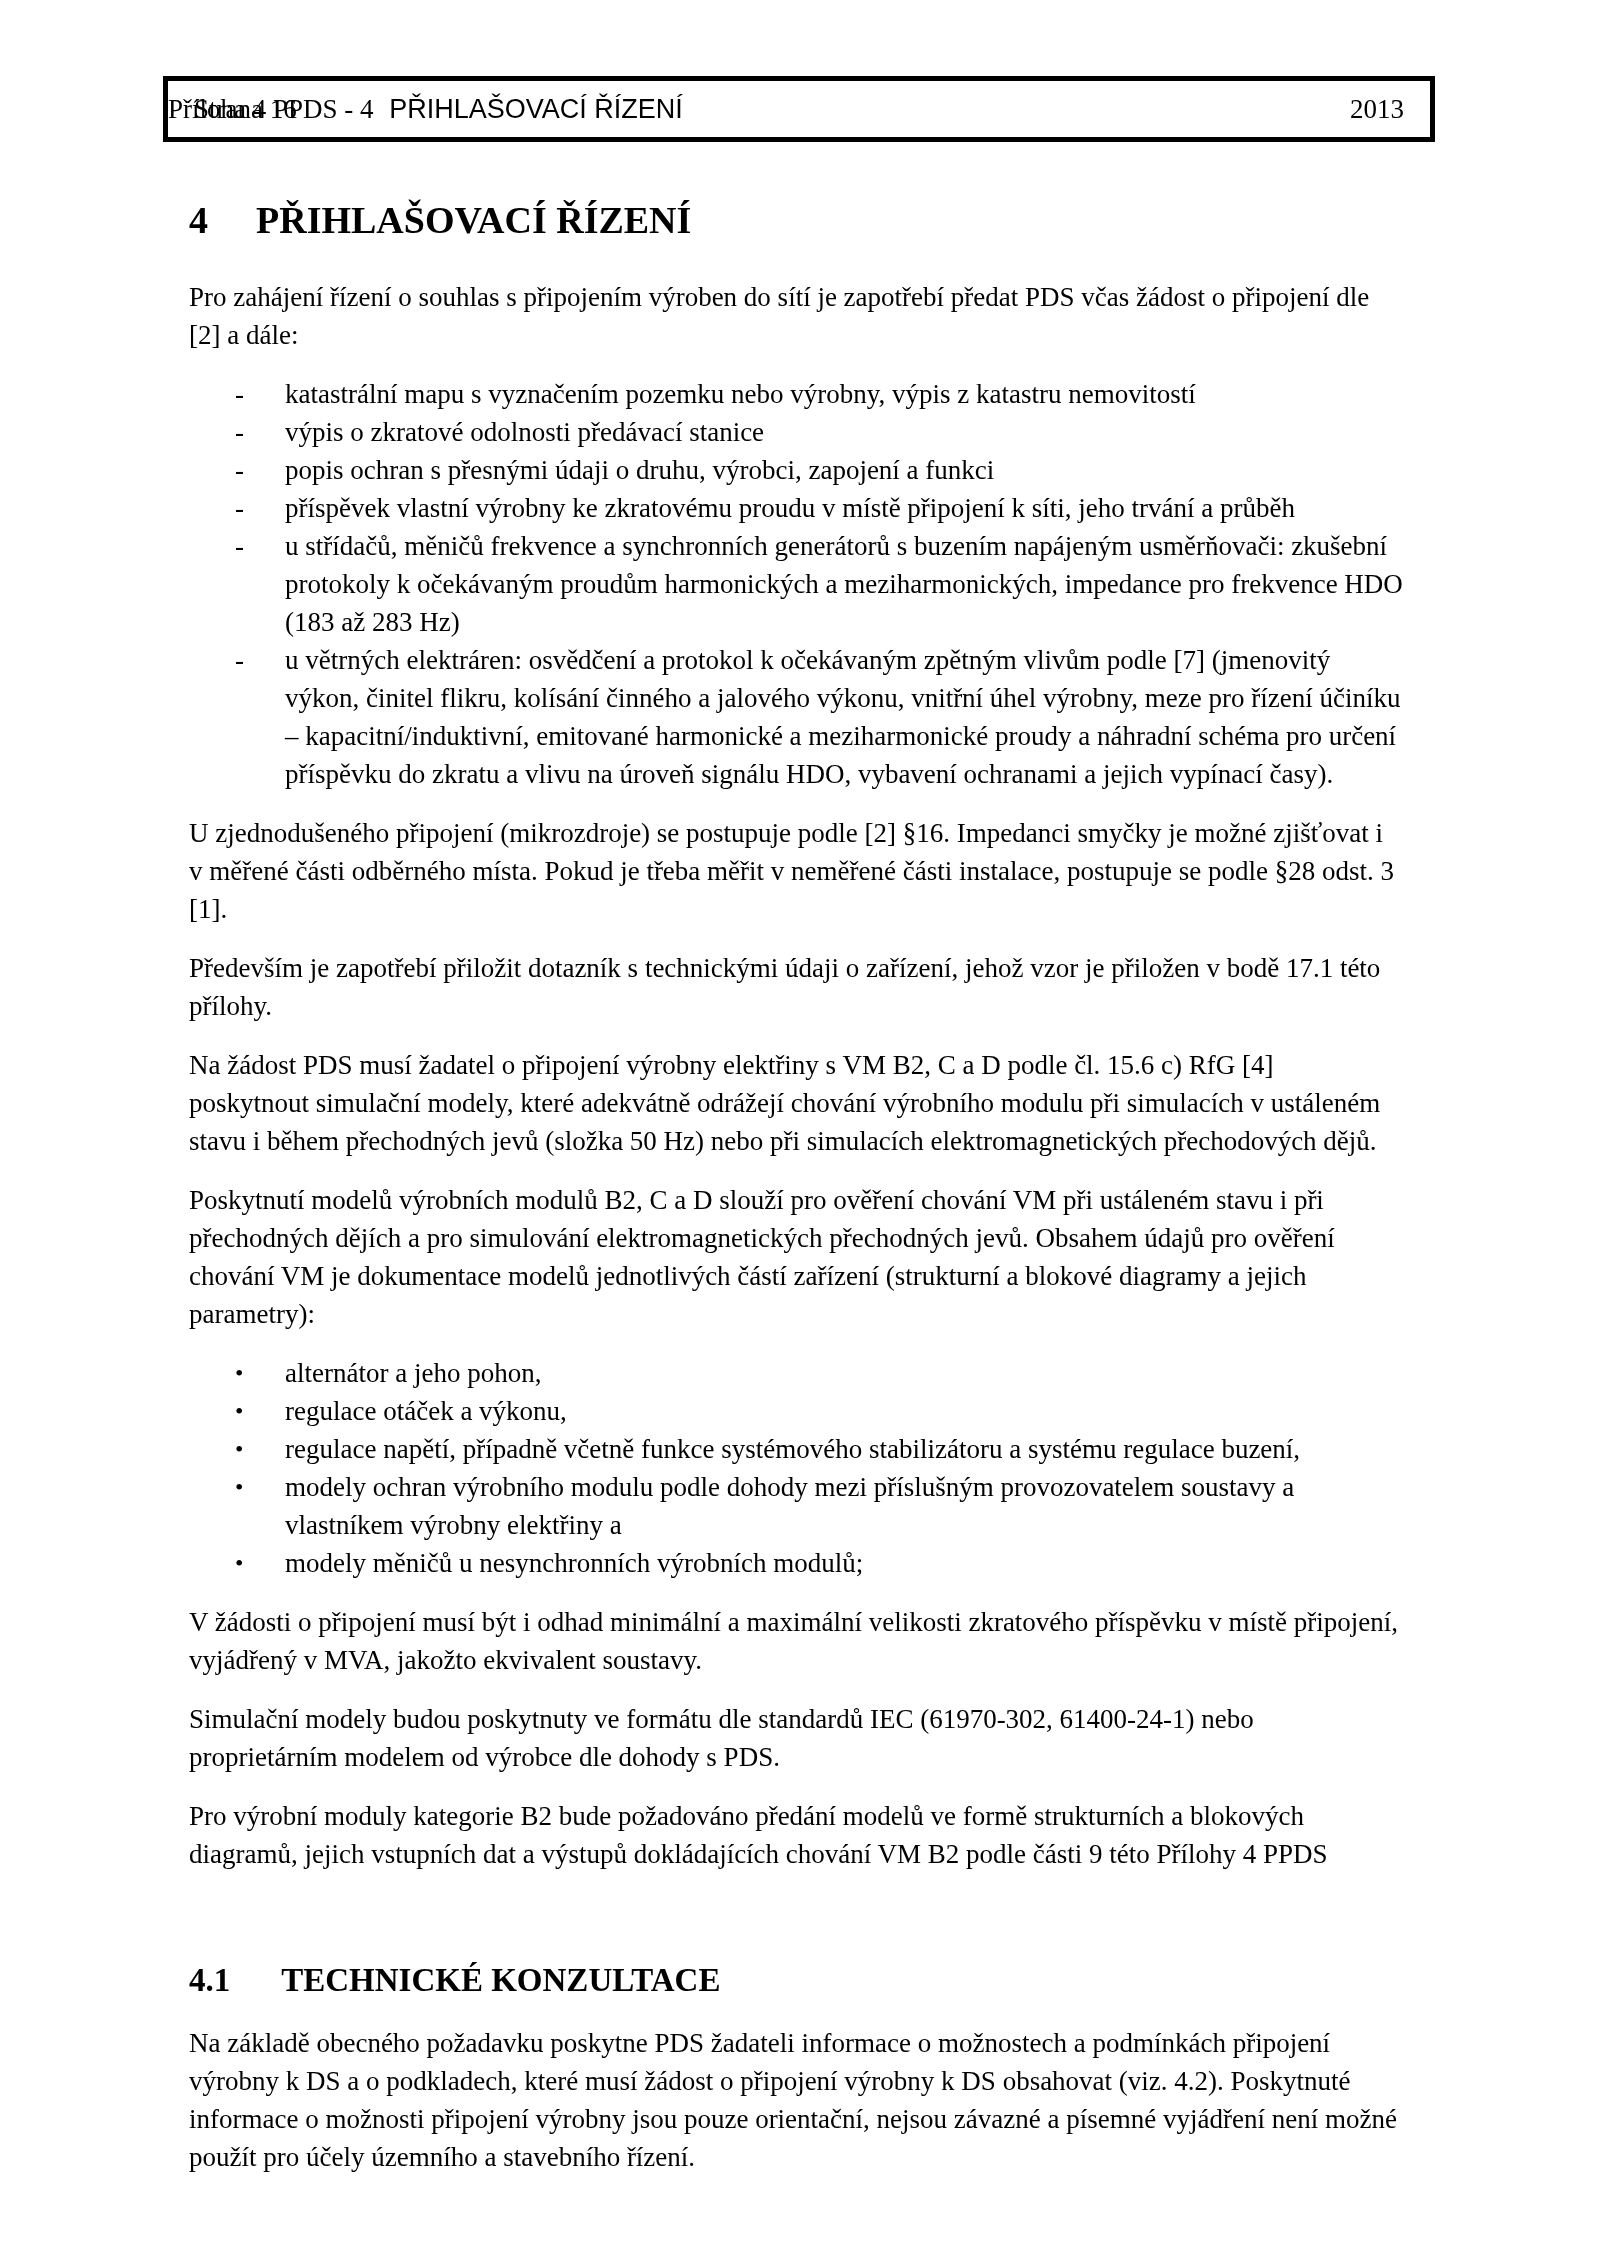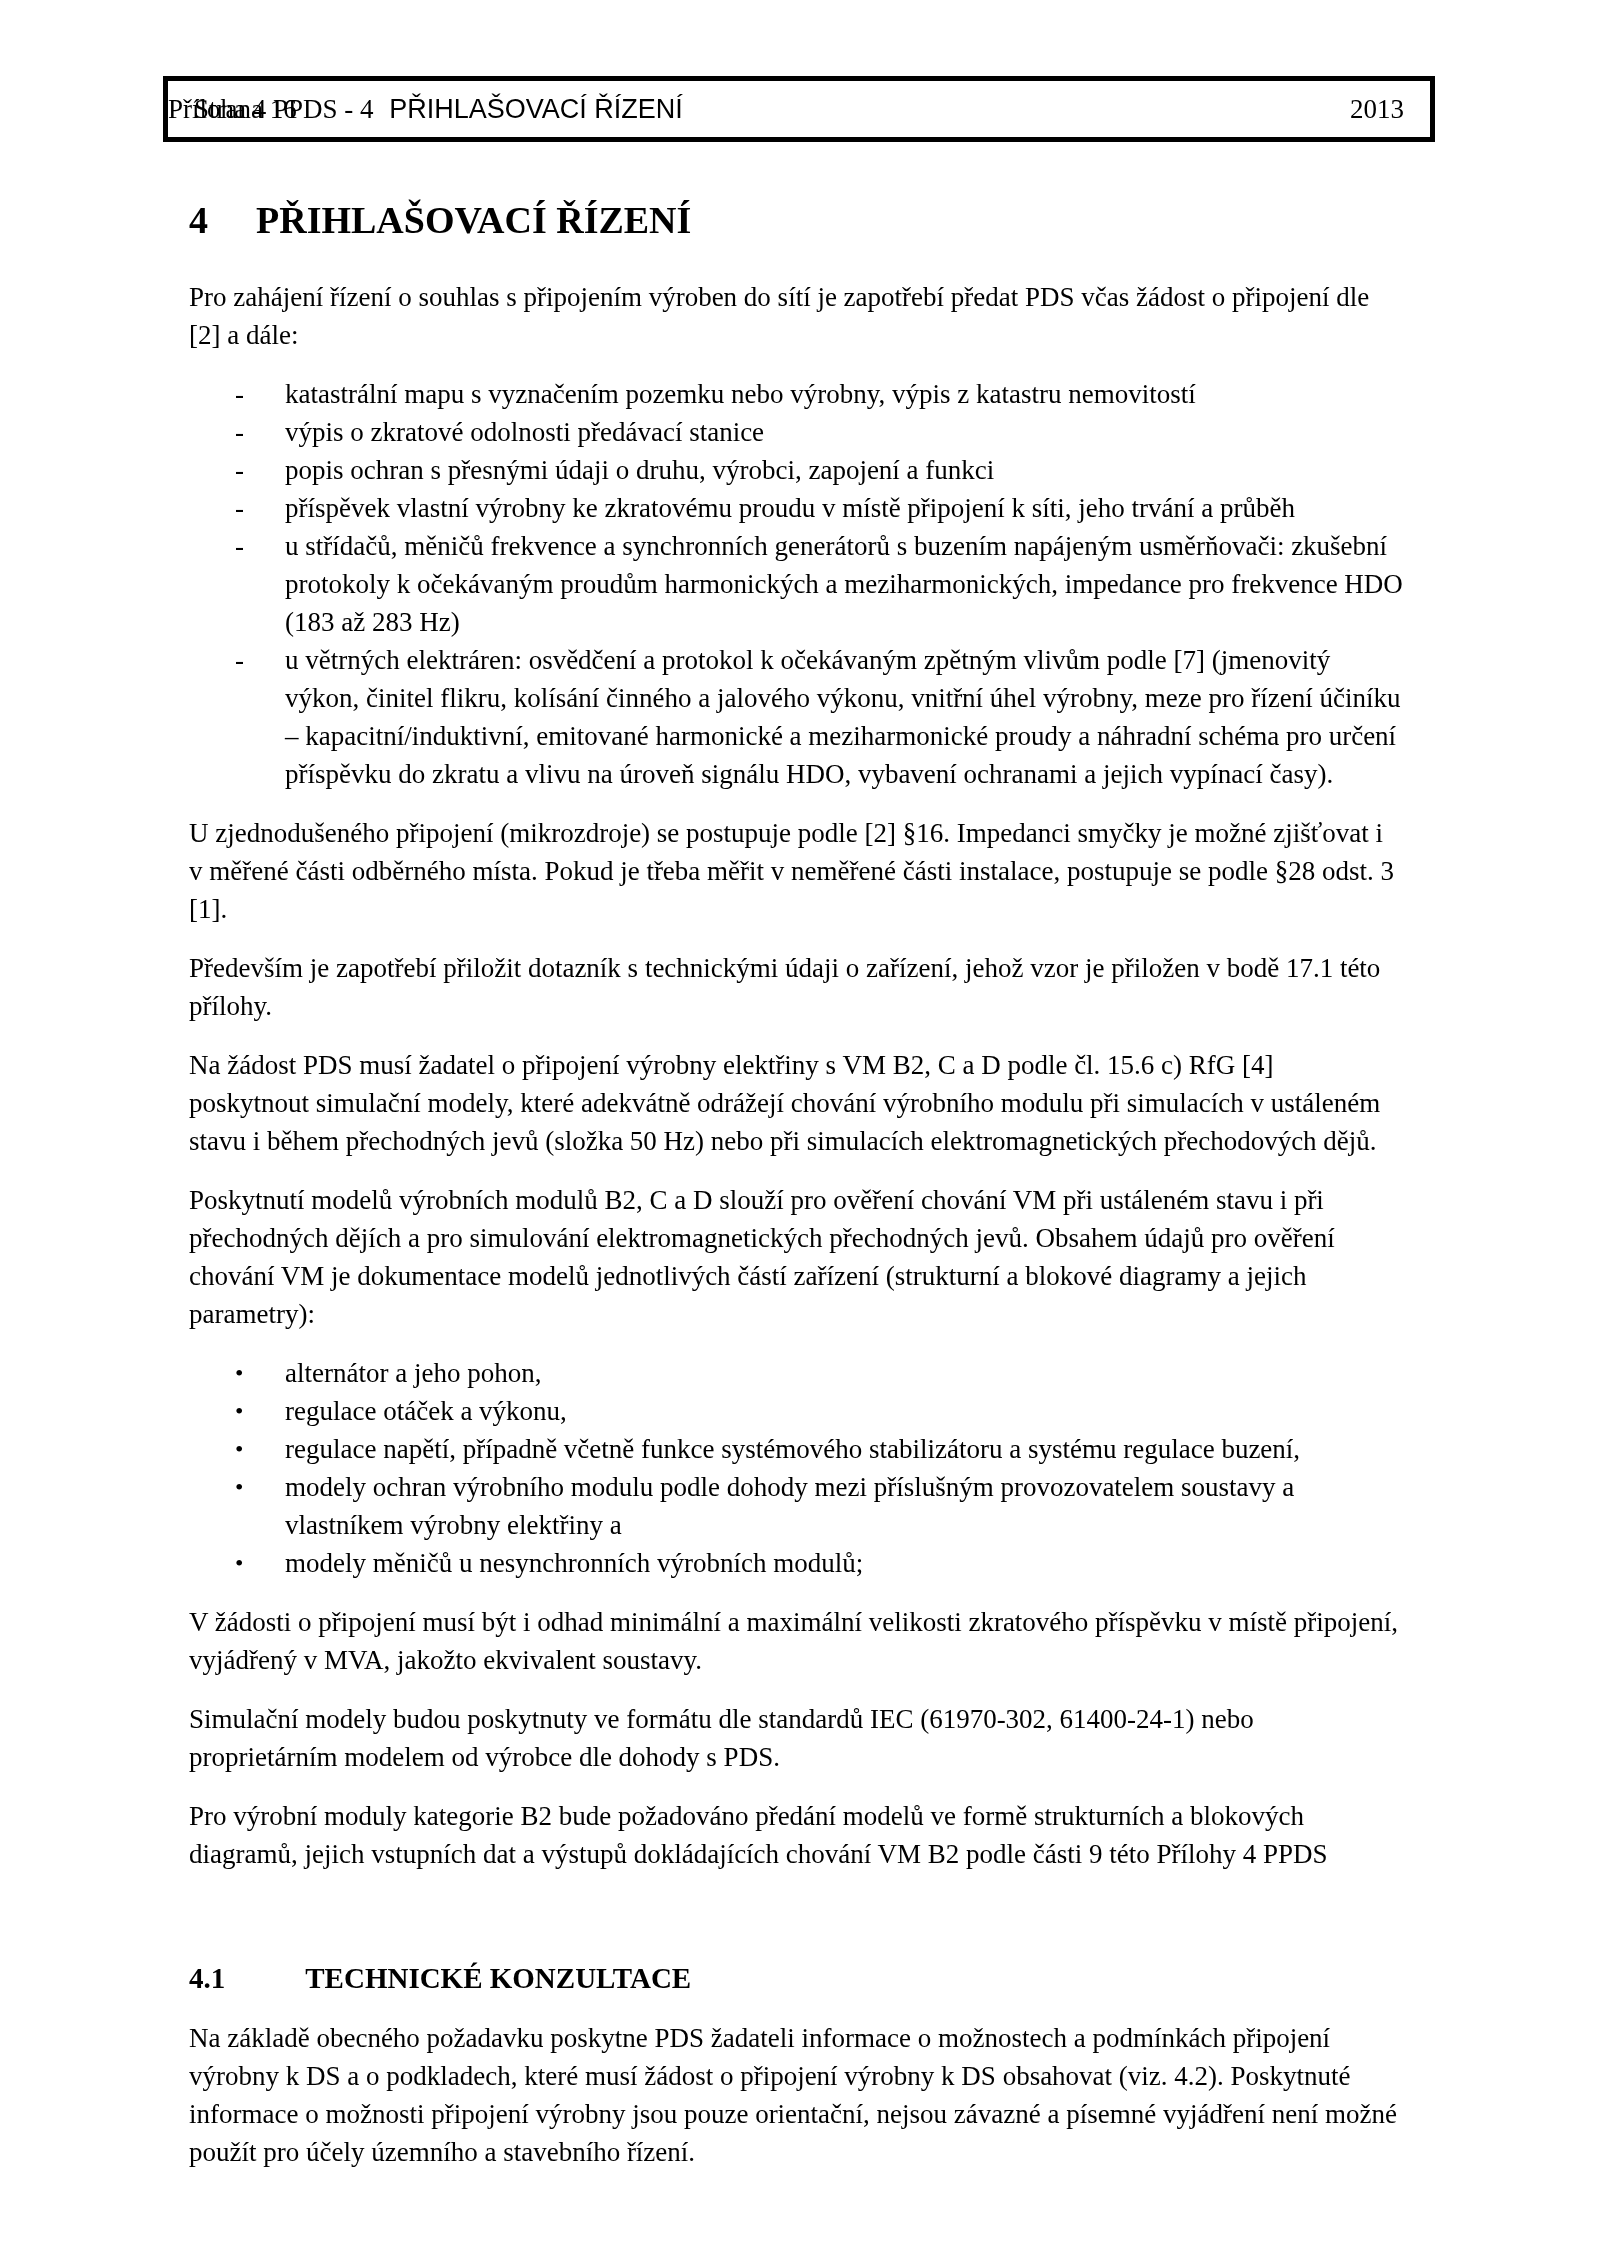--- a/index.html
+++ b/index.html
@@ -50,25 +50,25 @@
   p.para { margin: 0 8px 21px 0; }
   .doc-list { margin: 0 0 21px 0; padding: 0; list-style: none; }
   .doc-list li {
     display: grid;
     grid-template-columns: 50px 1fr;
     margin-left: 46px;
   }
   .doc-list .marker { text-align: left; }
   .bullet-list .marker { font-size: 24px; }
   h2.subsection-heading {
-    font-size: 29px;
+    font-size: 33px;
     font-weight: bold;
     margin: 88px 0 24px 0;
     display: flex;
-    gap: 80px;
+    gap: 51px;
     line-height: 1.2;
   }
 </style>
 </head>
 <body>
 
 <div class="page">
 
   <div class="header-box">
     <span class="header-left">Strana 16</span>

